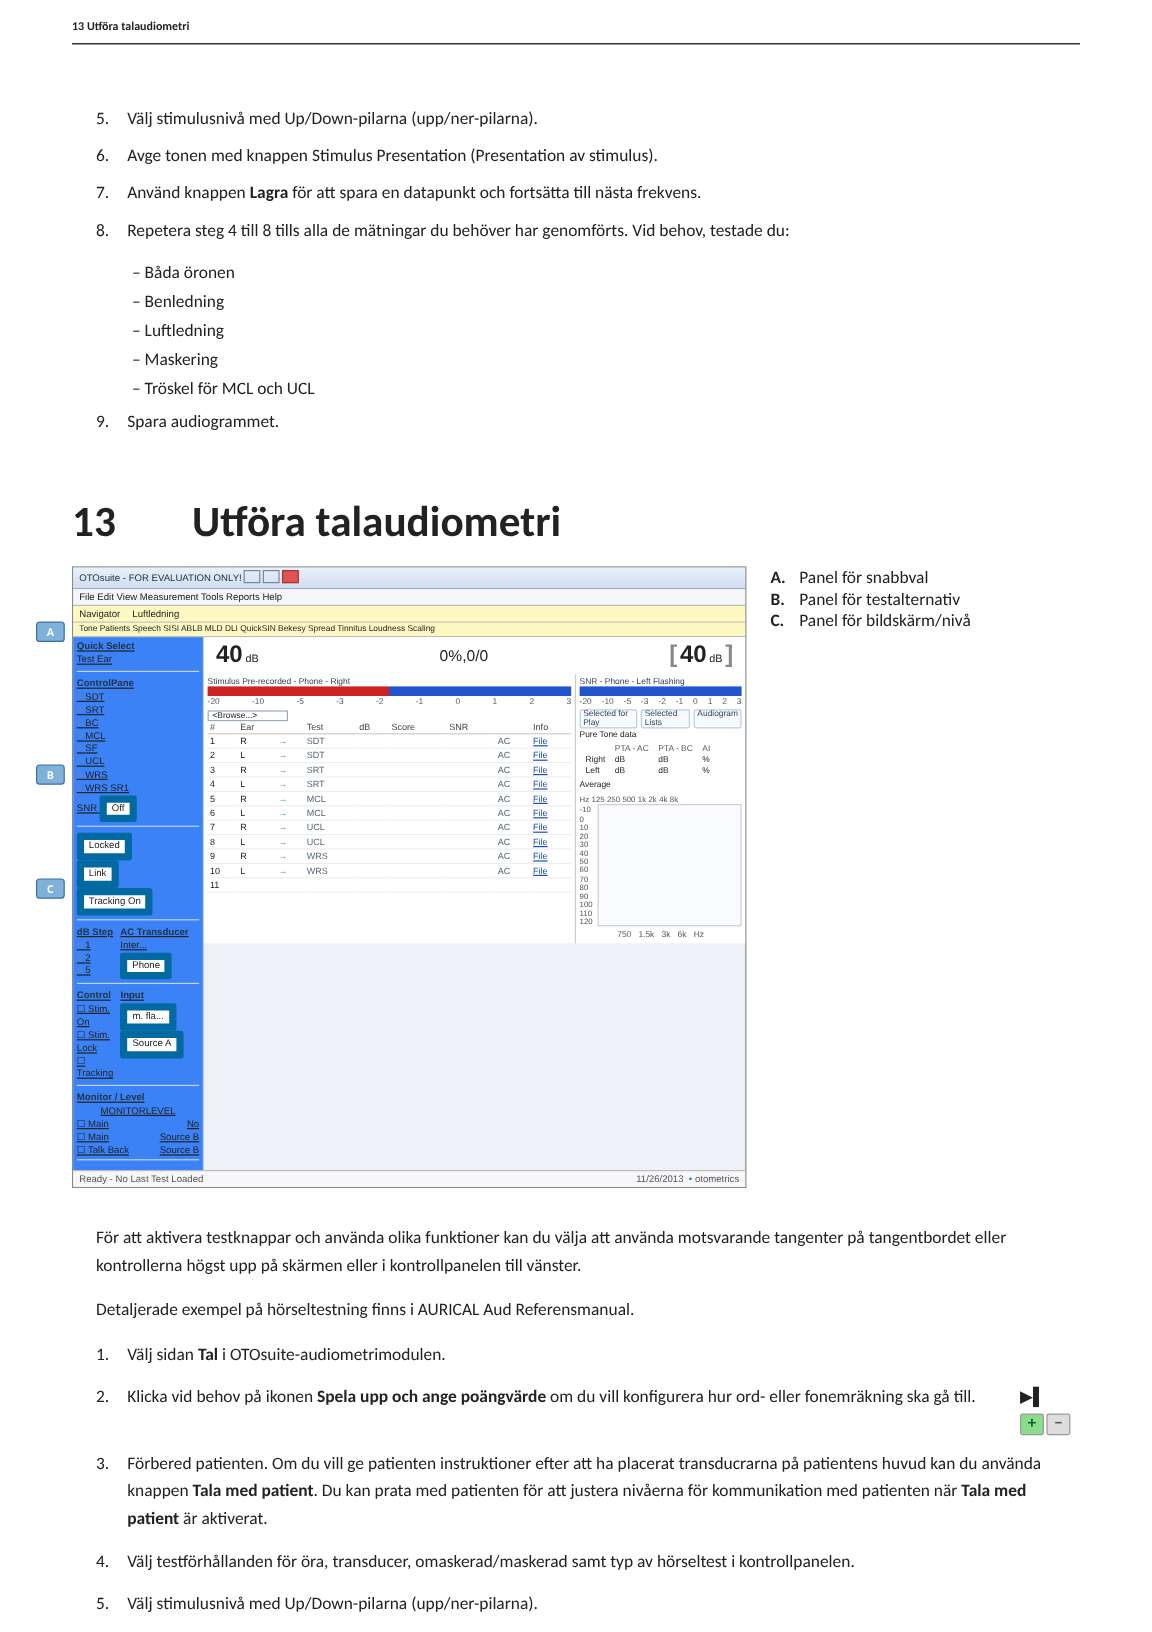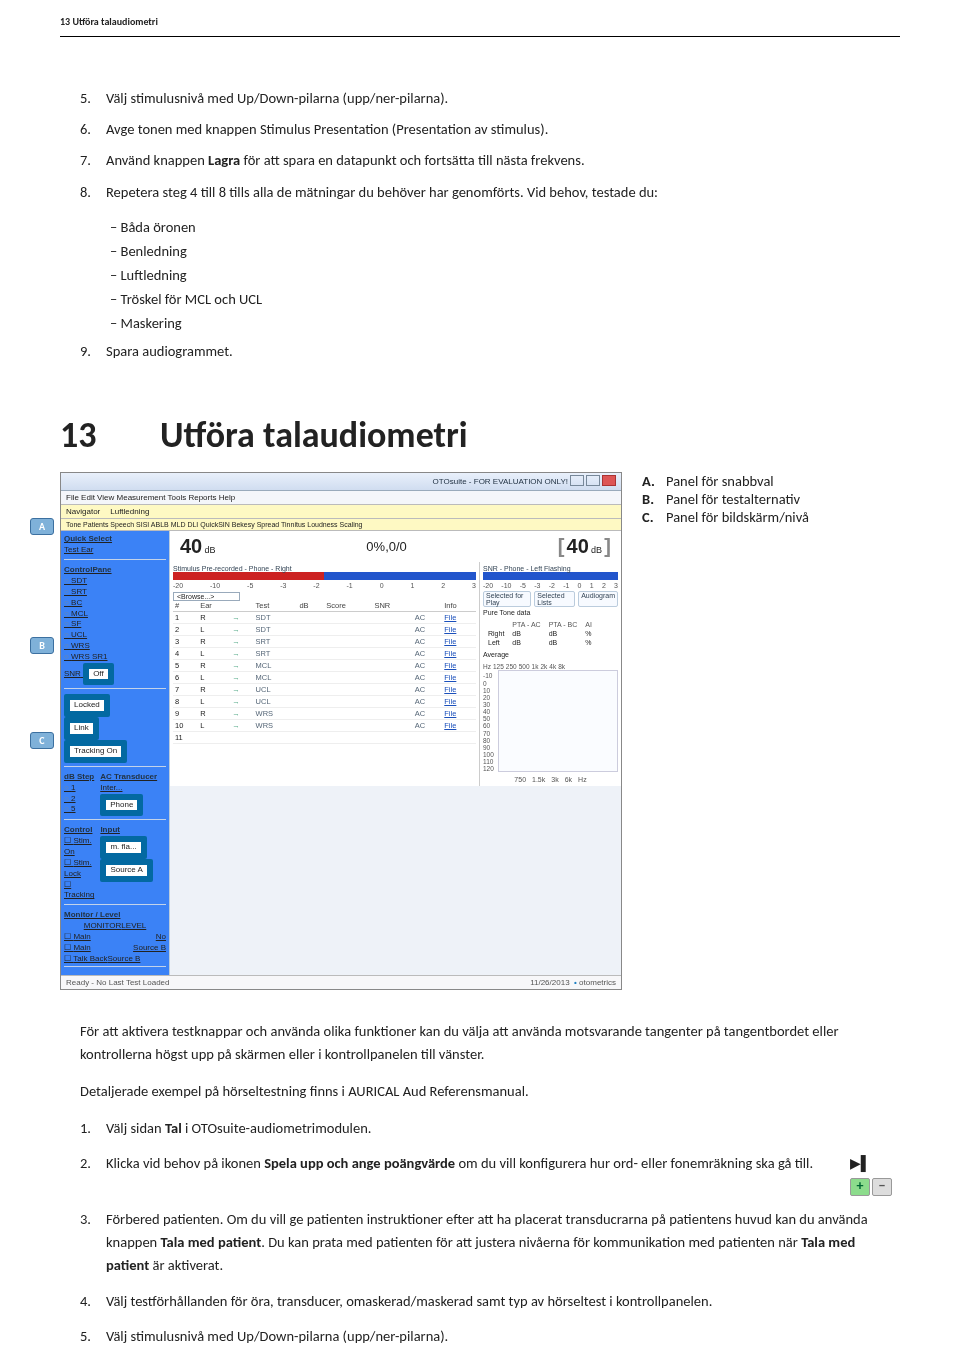--- a/index.html
+++ b/index.html
@@ -79,21 +79,21 @@
     font-family: Arial, sans-serif;
     position: relative;
   }
   .screenshot .titlebar {
     background: linear-gradient(#e9f0fb,#d0ddf0);
     padding: 2px 5px;
     border-bottom: 1px solid #9ab;
     color: #234;
     display:flex;
     align-items:center;
-    justify-content:flex-end;
+    justify-content:flex-start;
   }
   .screenshot .winbtns span{display:inline-block;width:12px;height:9px;border:1px solid #789;margin-left:2px;}
   .screenshot .winbtns span:last-child{background:#d55;border-color:#a33;}
   .screenshot .menubar {
     background: #f4f6fa;
     padding: 2px 5px;
     border-bottom: 1px solid #bbb;
   }
   .screenshot .toolbar {
     background: #fef9c3;
@@ -278,22 +278,22 @@
     </li>
   <li>
       <span class="num">8.</span>
       <span>Repetera steg 4 till 8 tills alla de mätningar du behöver har genomförts. Vid behov, testade du:</span>
     </li>
 </ol>
 <ul class="sub-bullets">
   <li>Båda öronen</li>
   <li>Benledning</li>
   <li>Luftledning</li>
+  <li>Maskering</li>
   <li>Tröskel för MCL och UCL</li>
-  <li>Maskering</li>
 </ul>
 <ol class="top-list">
   <li>
       <span class="num">9.</span>
       <span>Spara audiogrammet.</span>
     </li>
 </ol>
 
 <h1 class="section-title">
   <span class="sec-num">13</span>
@@ -372,21 +372,21 @@
               <span>LEVEL</span>
             </div>
             <div style="display:flex;justify-content:space-between;margin-top:2px;">
               <span class="check">Main</span>
               <span>No</span>
             </div>
             <div style="display:flex;justify-content:space-between;margin-top:2px;">
               <span class="check">Main</span>
               <span>Source B</span>
             </div>
-            <div style="display:flex;margin-top:2px;">
+            <div style="display:flex;justify-content:space-between;margin-top:2px;">
               <span class="check">Talk Back</span>
               <span>Source B</span>
             </div>
           </div>
         </div>
         <div style="flex:1;display:flex;flex-direction:column;">
           <div class="dial-row">
             <div class="dial"><span class="big">40</span> <span class="sm">dB</span></div>
             <div class="dial center">0%,0/0</div>
             <div class="dial"><span class="big" style="color:#888">[</span> <span class="big">40</span> <span class="sm">dB</span> <span class="big" style="color:#888">]</span></div>

